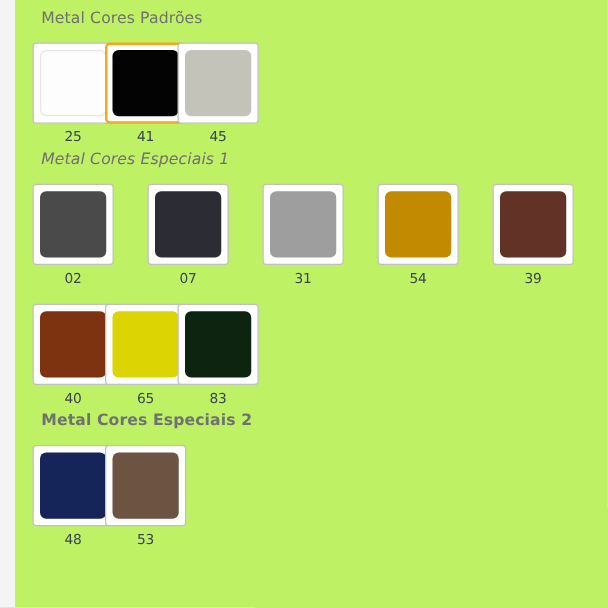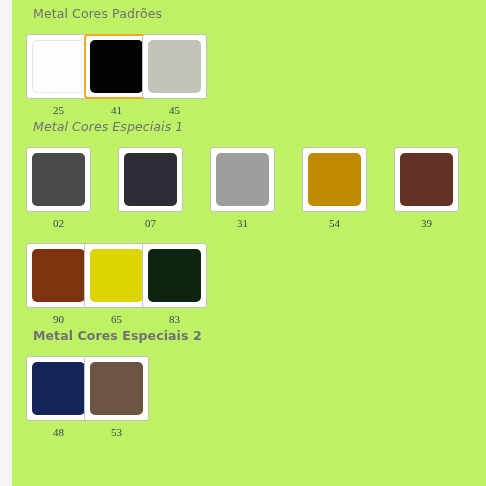--- a/index.html
+++ b/index.html
@@ -48,21 +48,20 @@
   .sec-1 .swatch-row { margin-top: 13px; }
   .sec-2 .swatch-row.row-a { margin-top: 13px; gap: 45px; }
   .sec-2 .swatch-row.row-b { margin-top: 14px; }
   .sec-3 .swatch-row { margin-top: 13px; }
 
   .swatch-cell {
     width: 47px;
     display: flex;
     flex-direction: column;
     align-items: center;
-    font-family: Liberation Serif, serif;
   }
   .swatch-frame {
     width: 65px;
     height: 65px;
     box-sizing: border-box;
     border: 1px solid #c0c0c0;
     background: #ffffff;
     border-radius: 3px;
     padding: 5px;
     display: flex;
@@ -164,21 +163,21 @@
         </div>
         <div class="swatch-label">40</div>
       </div>
     </div>
 
     <div class="swatch-row row-b">
       <div class="swatch-cell">
         <div class="swatch-frame">
           <div class="swatch-color" style="background-color: rgb(125, 51, 16);"></div>
         </div>
-        <div class="swatch-label">90</div>
+        <div class="swatch-label">40</div>
       </div>
       <div class="swatch-cell">
         <div class="swatch-frame">
           <div class="swatch-color" style="background-color: rgb(220, 212, 3);"></div>
         </div>
         <div class="swatch-label">65</div>
       </div>
       <div class="swatch-cell">
         <div class="swatch-frame">
           <div class="swatch-color" style="background-color: rgb(12, 36, 16);"></div>

